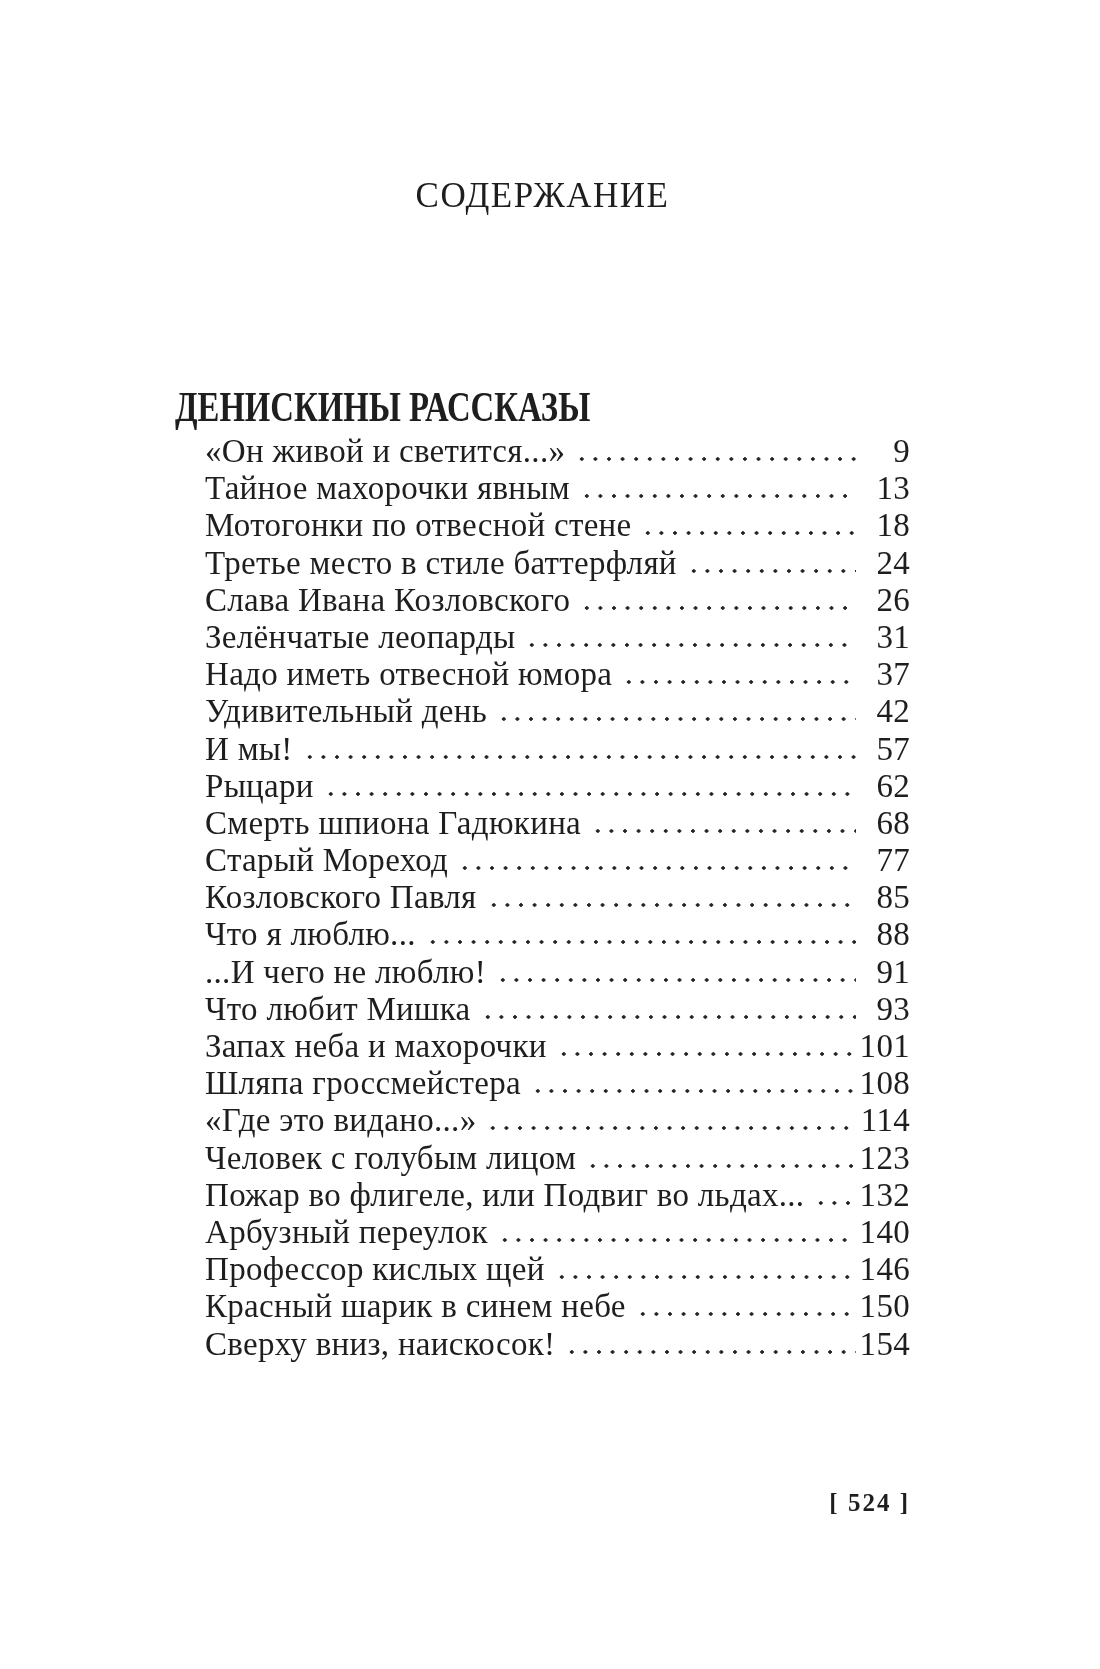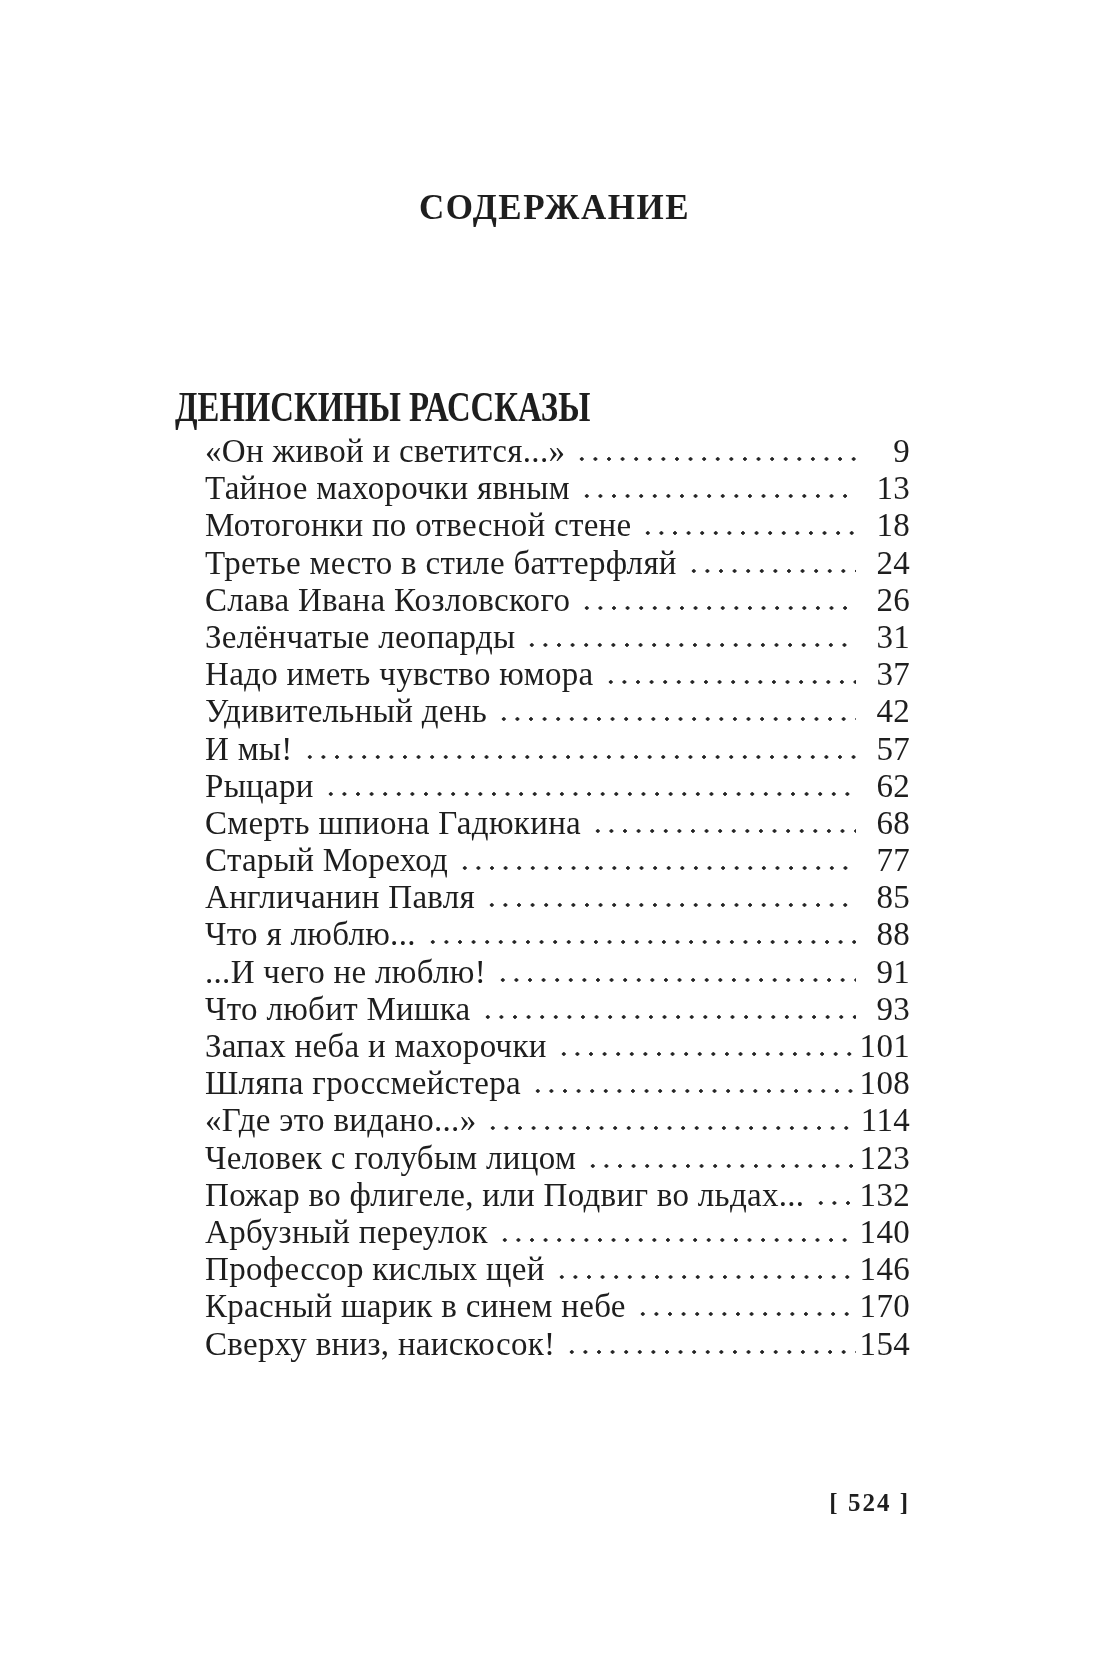--- a/index.html
+++ b/index.html
@@ -17,24 +17,24 @@
     left: 175px;
     top: 0;
     width: 735px;
     height: 100%;
   }
   .title {
     position: absolute;
     top: 176px;
     left: 0;
     width: 100%;
-    margin: 12px;
+    margin: 0;
     text-align: center;
     font-size: 35px;
-    font-weight: bold;
+    font-weight: normal;
     letter-spacing: 1.5px;
     white-space: nowrap;
   }
   .section-heading {
     position: absolute;
     top: 383px;
     left: 0;
     margin: 0;
     font-size: 42px;
     font-weight: bold;
@@ -121,21 +121,21 @@
             <span class="toc-title">Слава Ивана Козловского</span>
             <span class="toc-leader"></span>
             <span class="toc-page">26</span>
           </div>
           <div class="toc-row">
             <span class="toc-title">Зелёнчатые леопарды</span>
             <span class="toc-leader"></span>
             <span class="toc-page">31</span>
           </div>
           <div class="toc-row">
-            <span class="toc-title">Надо иметь чувство юмора</span>
+            <span class="toc-title">Надо иметь отвесной юмора</span>
             <span class="toc-leader"></span>
             <span class="toc-page">37</span>
           </div>
           <div class="toc-row">
             <span class="toc-title">Удивительный день</span>
             <span class="toc-leader"></span>
             <span class="toc-page">42</span>
           </div>
           <div class="toc-row">
             <span class="toc-title">И мы!</span>
@@ -151,21 +151,21 @@
             <span class="toc-title">Смерть шпиона Гадюкина</span>
             <span class="toc-leader"></span>
             <span class="toc-page">68</span>
           </div>
           <div class="toc-row">
             <span class="toc-title">Старый Мореход</span>
             <span class="toc-leader"></span>
             <span class="toc-page">77</span>
           </div>
           <div class="toc-row">
-            <span class="toc-title">Англичанин Павля</span>
+            <span class="toc-title">Козловского Павля</span>
             <span class="toc-leader"></span>
             <span class="toc-page">85</span>
           </div>
           <div class="toc-row">
             <span class="toc-title">Что я люблю...</span>
             <span class="toc-leader"></span>
             <span class="toc-page">88</span>
           </div>
           <div class="toc-row">
             <span class="toc-title">...И чего не люблю!</span>
@@ -208,21 +208,21 @@
             <span class="toc-page">140</span>
           </div>
           <div class="toc-row">
             <span class="toc-title">Профессор кислых щей</span>
             <span class="toc-leader"></span>
             <span class="toc-page">146</span>
           </div>
           <div class="toc-row">
             <span class="toc-title">Красный шарик в синем небе</span>
             <span class="toc-leader"></span>
-            <span class="toc-page">170</span>
+            <span class="toc-page">150</span>
           </div>
           <div class="toc-row">
             <span class="toc-title">Сверху вниз, наискосок!</span>
             <span class="toc-leader"></span>
             <span class="toc-page">154</span>
           </div>
         </div>
     </div>
     <div class="footer">[ 524 ]</div>
   </div>

